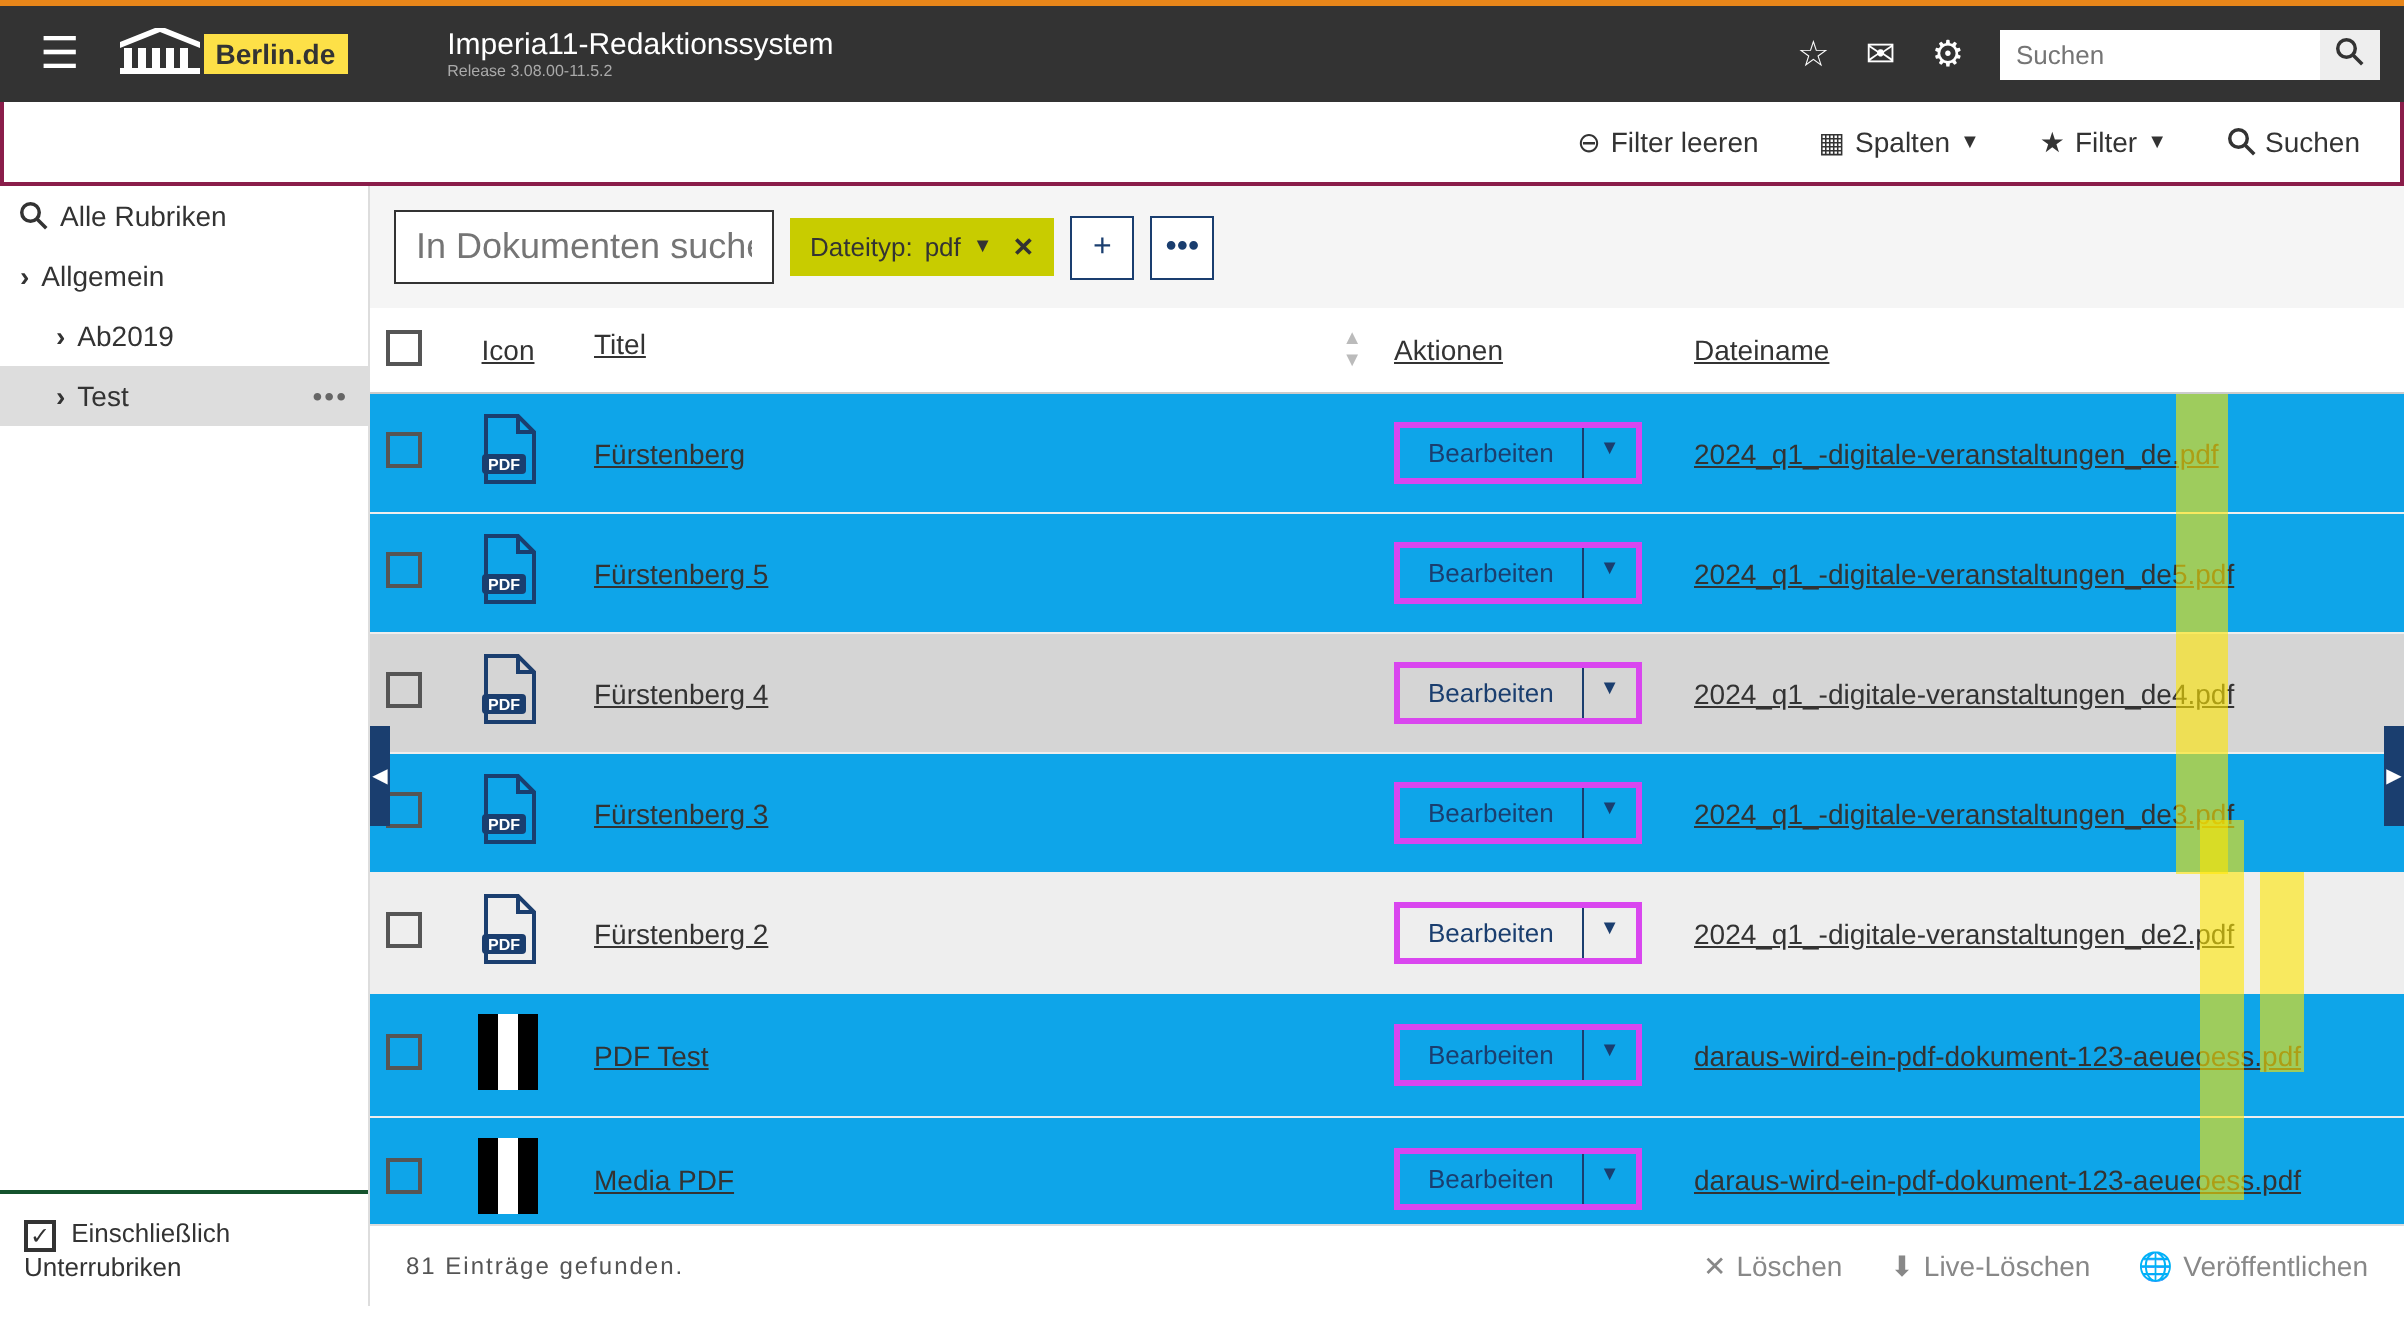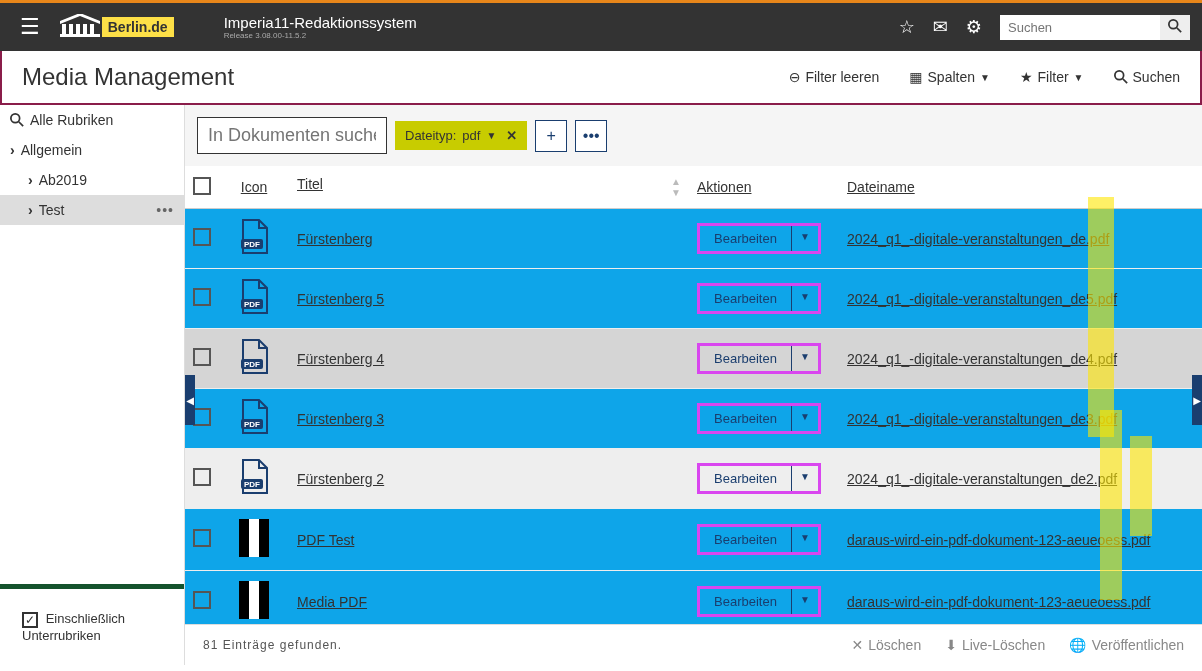--- a/index.html
+++ b/index.html
@@ -27,21 +27,21 @@
 .page-header .tool { cursor: pointer; font-size: 14px; display: flex; align-items: center; gap: 5px; }
 
 .main { display: flex; height: 560px; }
 
 .sidebar { width: 185px; border-right: 1px solid #ddd; display: flex; flex-direction: column; }
 .sidebar .tree { flex: 1; overflow: auto; }
 .sidebar .tree-item { padding: 7px 10px; cursor: pointer; display: flex; align-items: center; gap: 6px; font-size: 14px; }
 .sidebar .tree-item.active { background: #ddd; }
 .sidebar .tree-item .dots { margin-left: auto; color: #666; letter-spacing: 1px; }
 .sidebar .indent1 { padding-left: 28px; }
-.sidebar .footer { border-top: 5px solid #14532d; padding: 22px; font-size: 13px; }
+.sidebar .footer { border-top: 2px solid #14532d; padding: 12px; font-size: 13px; }
 .sidebar .checkbox { width: 16px; height: 16px; border: 2px solid #333; display: inline-flex; align-items: center; justify-content: center; font-size: 12px; margin-right: 4px; vertical-align: middle; }
 
 .content { flex: 1; display: flex; flex-direction: column; position: relative; background: #f5f5f5; }
 .filter-bar { padding: 12px; display: flex; gap: 8px; align-items: center; }
 .filter-bar input.doc-search { width: 190px; padding: 7px 10px; border: 1px solid #333; font-size: 18px; }
 .filter-chip { background: #c8cc00; padding: 7px 10px; font-size: 13px; display: flex; align-items: center; gap: 6px; cursor: pointer; }
 .filter-chip .caret { font-size: 10px; }
 .filter-chip .x { font-weight: bold; cursor: pointer; margin-left: 4px; }
 .sq-btn { width: 32px; height: 32px; border: 1px solid #1a3e6f; background: #fff; color: #1a3e6f; cursor: pointer; font-size: 16px; display: flex; align-items: center; justify-content: center; }
 
@@ -107,21 +107,20 @@
       <input type="text" placeholder="Suchen" style="">
       <button><svg width="14" height="14" viewBox="0 0 16 16">
             <circle cx="6" cy="6" r="5" fill="none" stroke="#333" stroke-width="2"></circle>
             <line x1="10" y1="10" x2="15" y2="15" stroke="#333" stroke-width="2"></line>
           </svg></button>
     </div>
   </div>
 </div>
 
 <div class="page-header">
-  <h1>Media Management</h1>
   <div class="tools">
     <span class="tool">
         <span>⊖</span> 
         <span>Filter leeren</span>
       </span>
     <span class="tool">
         <span>▦</span> 
         <span>Spalten</span> 
         <span style="font-size:10px">▼</span>
       </span>

